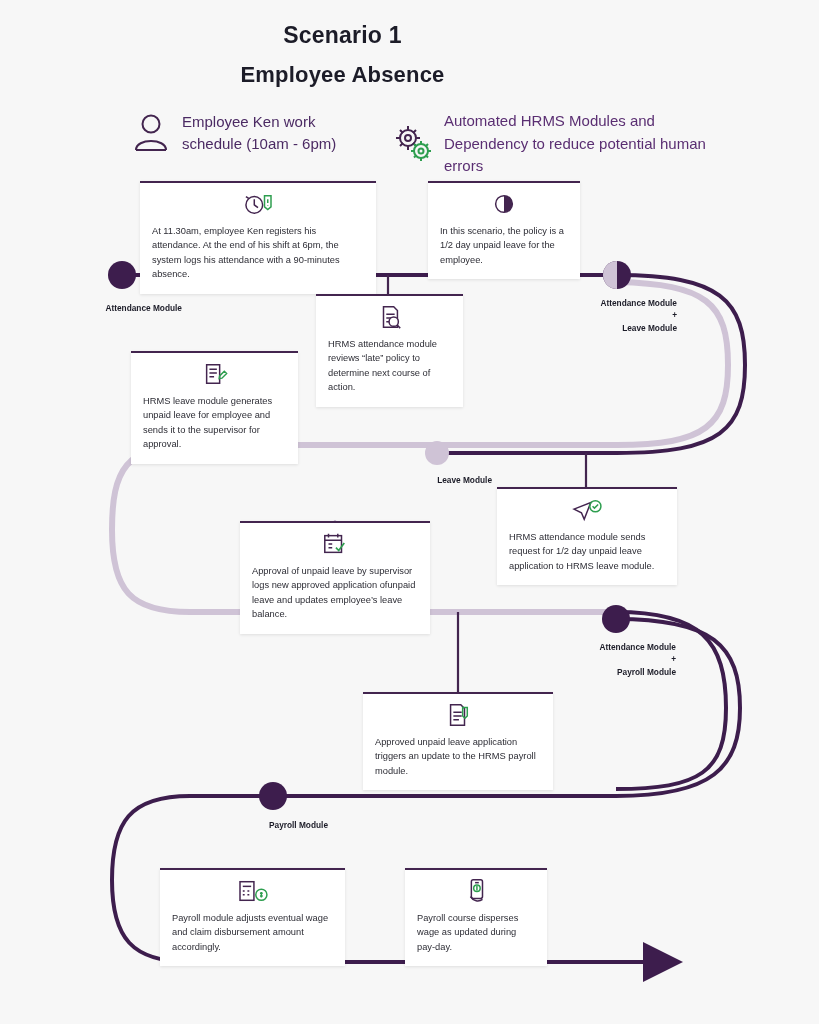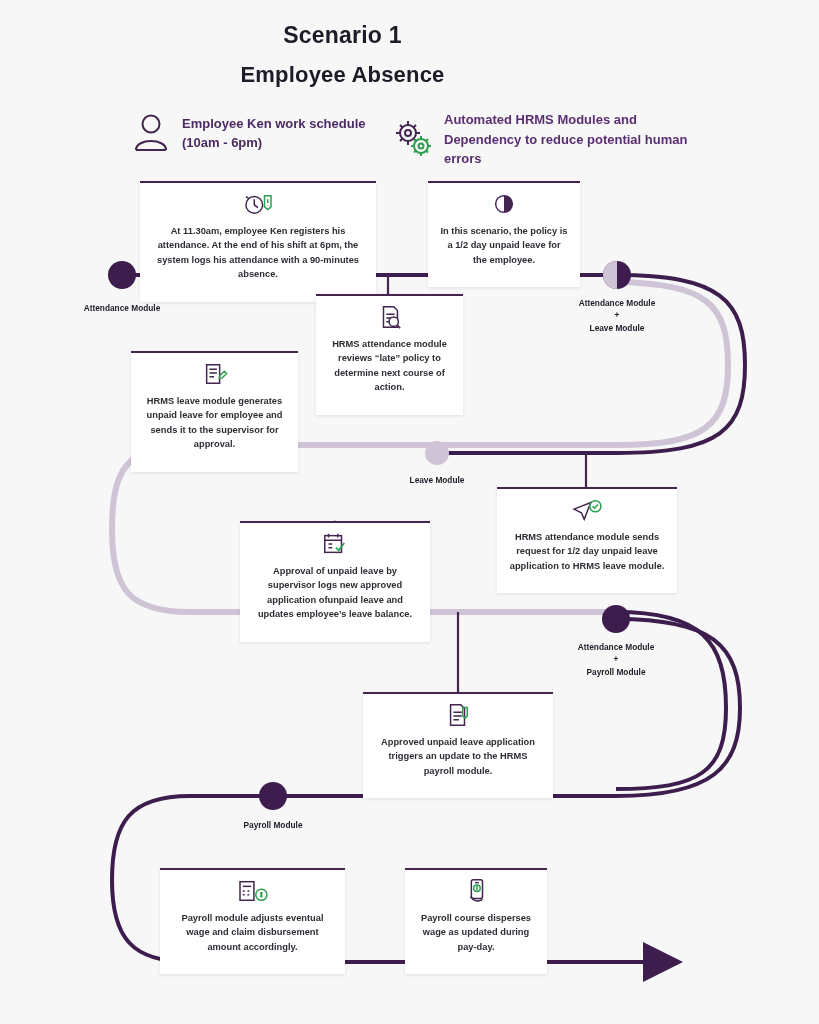--- a/index.html
+++ b/index.html
@@ -53,38 +53,37 @@
     display: flex;
     align-items: center;
   }
   .legend-icon {
     width: 46px;
     height: 46px;
     flex: 0 0 46px;
     margin-right: 8px;
   }
   .legend-text {
-    font-size: 13px;
-    font-weight: bold;
+    font-size: 15px;
+    font-weight: normal;
     color: #4b2a63;
     line-height: 1.5;
   }
   #legend-1 { left: 128px; top: 110px; width: 240px; }
   #legend-2 { left: 390px; top: 110px; width: 320px; }
   #legend-2 .legend-text { color: #5a2e72; }
 
   
   .card {
     position: absolute;
     background: #ffffff;
     box-shadow: 0 1px 3px rgba(0,0,0,0.10);
     box-sizing: border-box;
-    padding: 8px 12px 20px 12px;
-    text-align: center;
-    font-weight: bold;
+    padding: 8px 12px 12px 12px;
+    text-align: left;
   }
   .card .card-rule {
     height: 2px;
     background: #43254f;
     margin: -8px -12px 8px -12px;
   }
   .card-icon {
     height: 26px;
     margin: 2px auto 7px auto;
     display: block;
@@ -94,21 +93,21 @@
     color: #2d2d35;
     line-height: 1.55;
   }
 
   
   .node-label {
     position: absolute;
     font-size: 8.3px;
     font-weight: bold;
     color: #1c1c28;
-    text-align: center;
+    text-align: right;
     line-height: 1.5;
     white-space: pre-line;
   }
 </style>
 </head>
 <body>
 
 <div id="page">
 
   <svg id="flow-svg" viewBox="0 0 819 1024">

